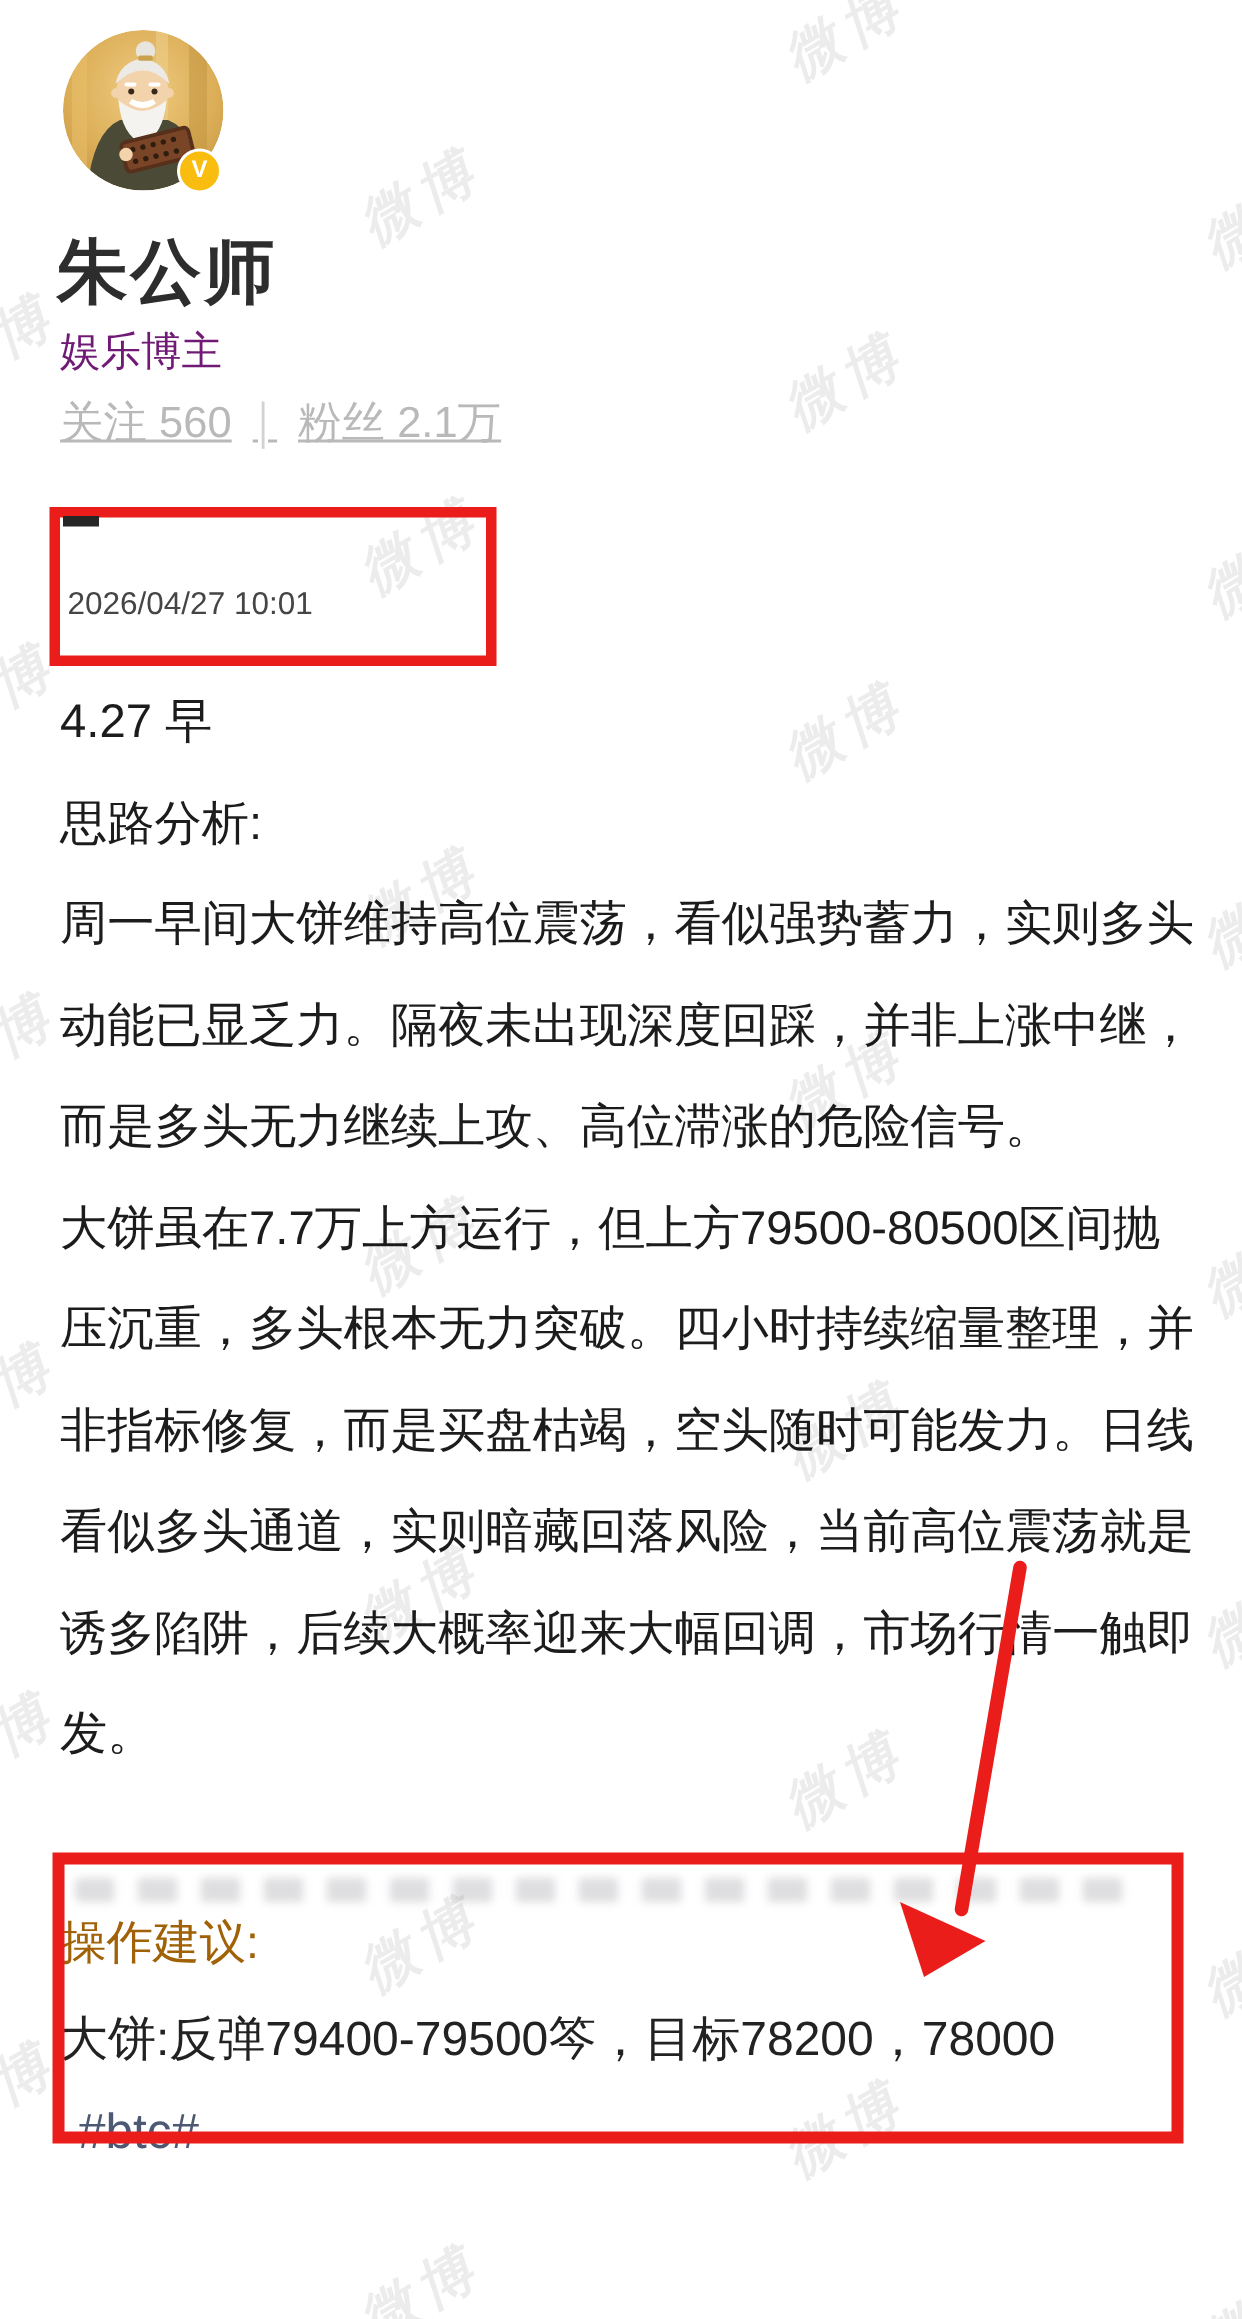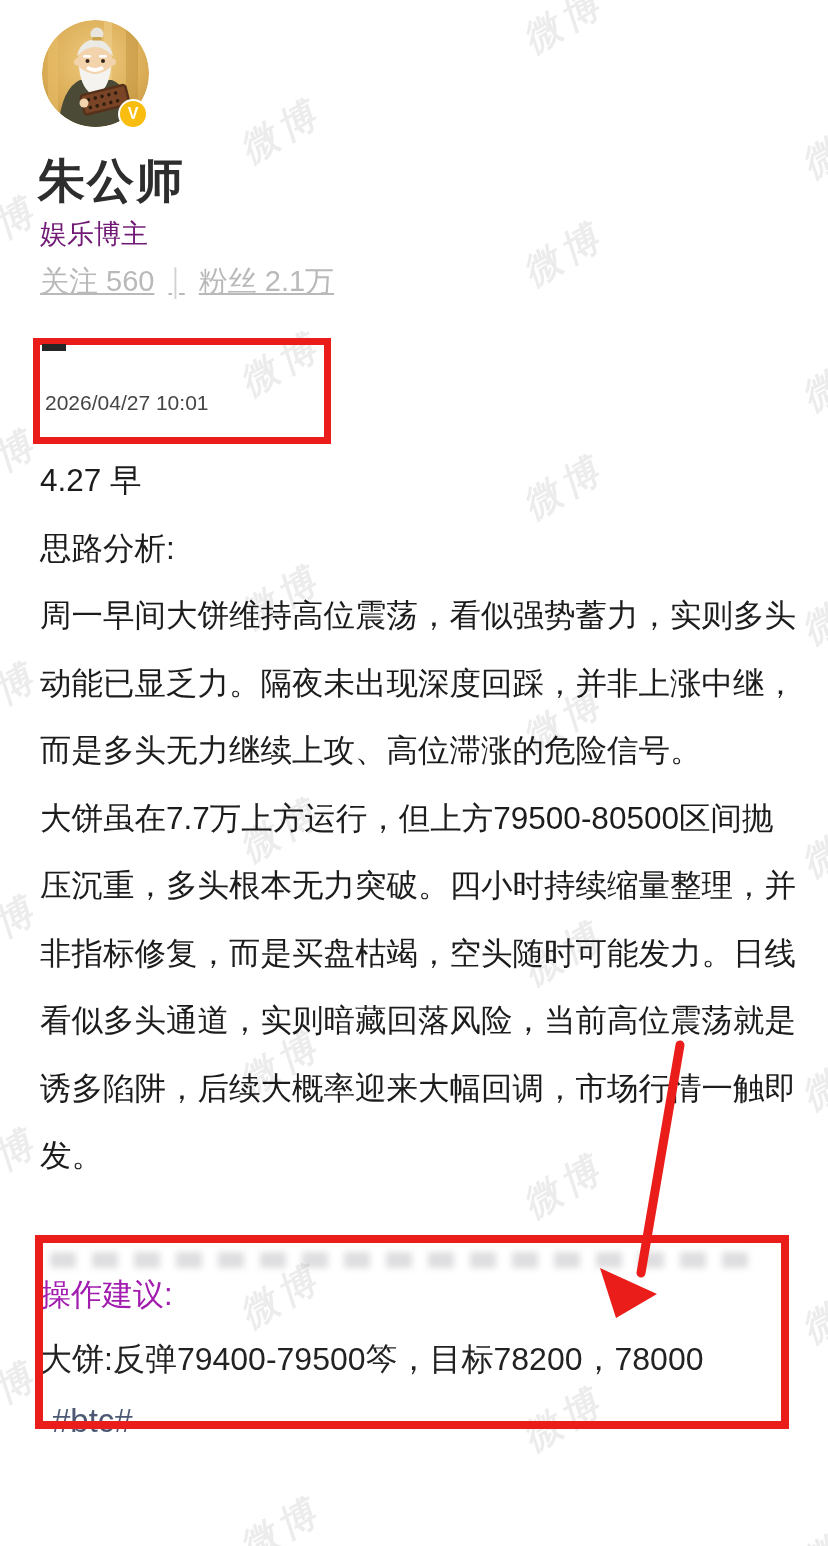--- a/index.html
+++ b/index.html
@@ -23,21 +23,21 @@
   .profile-category{position:absolute;left:40px;top:216px;font-size:27px;color:#701a75;}
   .stats-row{position:absolute;left:40px;top:262px;font-size:29px;color:#b9b9b9;
     display:flex;align-items:center;gap:14px;text-decoration:underline;}
   .stat{color:#b9b9b9;}
   .stat-sep{color:#d2d2d2;font-size:26px;}
 
   
   .timestamp{position:absolute;left:45px;top:391px;font-size:21px;color:#454545;}
   .post-body{position:absolute;left:40px;top:447px;width:800px;}
   .post-line{height:67.5px;line-height:67.5px;font-size:31.5px;color:#1c1c1c;white-space:nowrap;}
-  .advice-title{position:absolute;left:40px;top:1274px;font-size:31px;color:#a21caf;white-space:nowrap;}
+  .advice-title{position:absolute;left:40px;top:1274px;font-size:31px;color:#a16207;white-space:nowrap;}
   .advice-line{position:absolute;left:40px;top:1338px;font-size:32px;color:#222;white-space:nowrap;}
   .hashtag{position:absolute;left:52px;top:1402px;font-size:33px;color:var(--hashtag);
     text-decoration:none;z-index:2;}
 
   
   .anno-box-1{position:absolute;left:33px;top:338px;width:298px;height:106px;
     border:7px solid var(--red);z-index:4;}
   .anno-dash{position:absolute;left:42px;top:344px;width:24px;height:7px;background:#262626;z-index:5;}
   .anno-box-2{position:absolute;left:35px;top:1235px;width:754px;height:194px;
     border:8px solid var(--red);z-index:4;}

